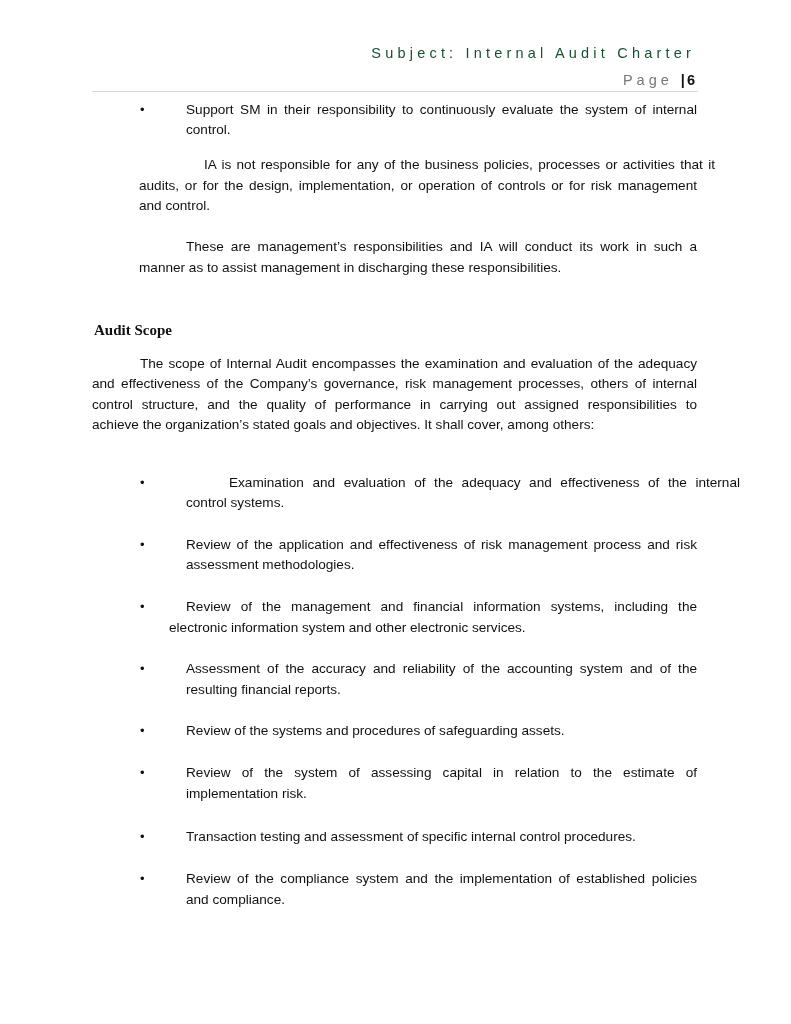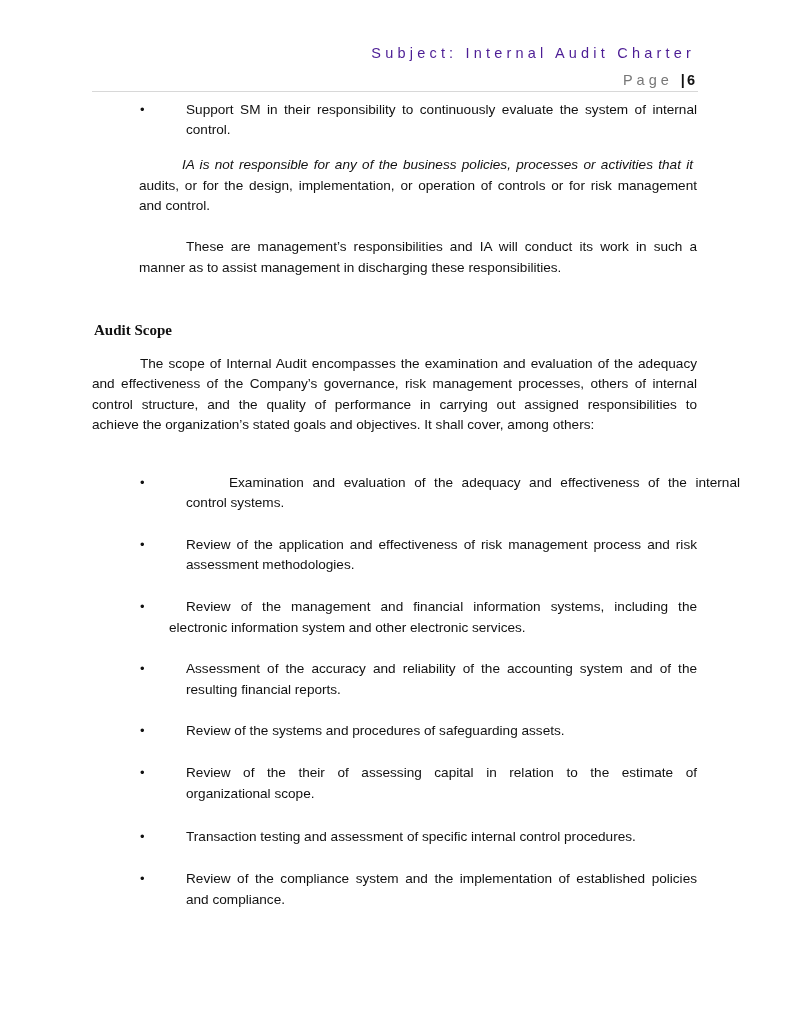--- a/index.html
+++ b/index.html
@@ -1,19 +1,19 @@
 <!DOCTYPE html>
 <html><head>
 <meta charset="utf-8">
 <style>
   html, body { margin: 0; padding: 0; background: #ffffff; }
   body { width: 791px; height: 1024px; position: relative; overflow: hidden;
          font-family: "Liberation Sans", sans-serif; color: #111; }
   .hdr-subject { position: absolute; right: 96px; top: 45px; font-size: 14.5px;
-         letter-spacing: 4.2px; color: #4c1d95; white-space: nowrap; }
+         letter-spacing: 4.2px; color: #14532d; white-space: nowrap; }
   .hdr-page { position: absolute; right: 96px; top: 72px; font-size: 14.5px;
          letter-spacing: 4px; color: #777; white-space: nowrap; }
   .hdr-page .sep { color: #111; font-weight: bold; letter-spacing: 2px; }
   .hdr-page .num { color: #111; font-weight: bold; letter-spacing: 0; }
   .hdr-rule { position: absolute; left: 92px; width: 606px; top: 91px; height: 1px; background: #d8d8d8; }
   .line { position: absolute; font-size: 13.6px; line-height: 18px; white-space: nowrap; }
   .just { text-align: justify; text-align-last: justify; white-space: normal; }
   .bullet { position: absolute; font-size: 13px; line-height: 18px; }
   .heading { position: absolute; left: 94px; top: 322px; font-size: 15px; font-weight: bold; font-family: Liberation Serif, serif; }
 </style>
@@ -24,21 +24,21 @@
 <div class="hdr-page">
   <span>Page</span>
   <span class="sep">|</span><span class="num">6</span>
 </div>
 <div class="hdr-rule"></div>
 
 <div class="bullet" style="left:140px; top:101px;">•</div>
 <div class="line just" style="left:186px; top:101px; width:511px;">Support SM in their responsibility to continuously evaluate the system of internal</div>
 <div class="line" style="left:186px; top:121px;">control.</div>
 
-<div class="line just" style="left:182px; top:156px; width:511px;font-style:italic;">IA is not responsible for any of the business policies, processes or activities that it</div>
+<div class="line just" style="left:204px; top:156px; width:511px;">IA is not responsible for any of the business policies, processes or activities that it</div>
 <div class="line just" style="left:139px; top:177px; width:558px;">audits, or for the design, implementation, or operation of controls or for risk management</div>
 <div class="line" style="left:139px; top:197px;">and control.</div>
 
 <div class="line just" style="left:186px; top:238px; width:511px;">These are management’s responsibilities and IA will conduct its work in such a</div>
 <div class="line" style="left:139px; top:259px;">manner as to assist management in discharging these responsibilities.</div>
 
 <div class="heading">Audit Scope</div>
 
 <div class="line just" style="left:140px; top:355px; width:557px;">The scope of Internal Audit encompasses the examination and evaluation of the adequacy</div>
 <div class="line just" style="left:92px; top:375px; width:605px;">and effectiveness of the Company’s governance, risk management processes, others of internal</div>
@@ -60,22 +60,22 @@
   <div class="line" style="left:169px; top:619px;">electronic information system and other electronic services.</div>
 
   <div class="bullet" style="left:140px; top:660px;">•</div>
   <div class="line just" style="left:186px; top:660px; width:511px;">Assessment of the accuracy and reliability of the accounting system and of the</div>
   <div class="line" style="left:186px; top:681px;">resulting financial reports.</div>
 
   <div class="bullet" style="left:140px; top:722px;">•</div>
   <div class="line" style="left:186px; top:722px;">Review of the systems and procedures of safeguarding assets.</div>
 
   <div class="bullet" style="left:140px; top:764px;">•</div>
-  <div class="line just" style="left:186px; top:764px; width:511px;">Review of the their of assessing capital in relation to the estimate of</div>
-  <div class="line" style="left:186px; top:785px;">organizational scope.</div>
+  <div class="line just" style="left:186px; top:764px; width:511px;">Review of the system of assessing capital in relation to the estimate of</div>
+  <div class="line" style="left:186px; top:785px;">implementation risk.</div>
 
   <div class="bullet" style="left:140px; top:828px;">•</div>
   <div class="line" style="left:186px; top:828px;">Transaction testing and assessment of specific internal control procedures.</div>
 
   <div class="bullet" style="left:140px; top:870px;">•</div>
   <div class="line just" style="left:186px; top:870px; width:511px;">Review of the compliance system and the implementation of established policies</div>
   <div class="line" style="left:186px; top:891px;">and compliance.</div>
 </div>
 
 </body></html>

